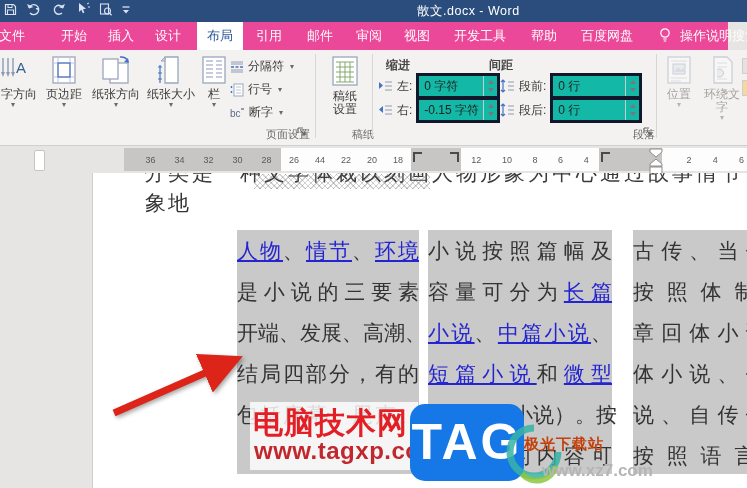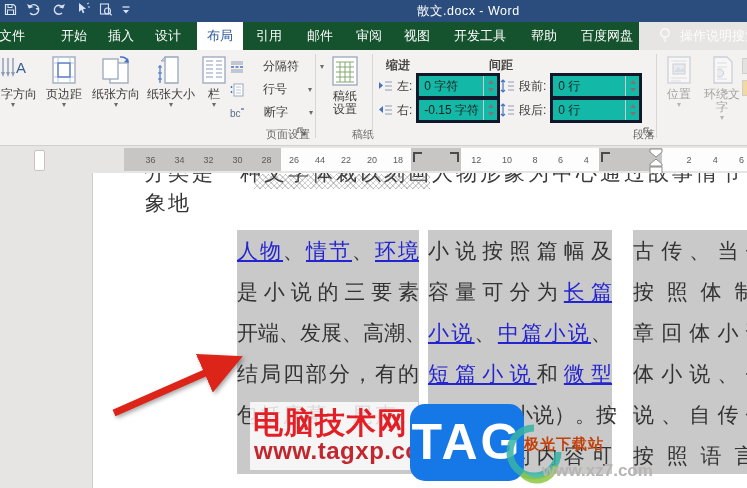--- a/index.html
+++ b/index.html
@@ -6,38 +6,38 @@
     font-family:"Liberation Sans","DejaVu Sans",sans-serif;}
   #app{position:relative;width:747px;height:488px;background:#e7e5e3;}
 
   
   .titlebar{position:absolute;left:0;top:0;width:747px;height:22px;background:#2b4d7d;}
   .qat{position:absolute;left:4px;top:2px;display:flex;align-items:center;gap:9px;}
   .qat svg{display:block;}
   .win-title{position:absolute;left:417px;top:3px;color:#ffffff;font-size:12.5px;letter-spacing:.5px;}
 
   
-  .tabbar{position:absolute;left:0;top:22px;width:639px;height:28px;background:#14532d;}
+  .tabbar{position:absolute;left:0;top:22px;width:728px;height:28px;background:#ec4899;}
   .tab{position:absolute;top:0;height:28px;line-height:28px;color:#fdfdfd;font-size:13px;
     text-align:center;white-space:nowrap;cursor:default;}
   .tab.active{background:#ffffff;color:#2b579a;}
   .bulbwrap{position:absolute;top:5px;}
 
   
   .ribbon{position:absolute;left:0;top:50px;width:747px;height:95px;background:#f3f2f0;
     border-bottom:1px solid #d2d0ce;}
   .gsep{position:absolute;top:4px;height:84px;width:1px;background:#d8d6d4;}
   .grouplabel{position:absolute;top:77px;font-size:11px;color:#6a6a6a;text-align:right;}
   .bigbtn{position:absolute;top:3px;height:86px;text-align:center;color:#3b3b3b;font-size:12px;cursor:default;}
   .bigbtn .ic{display:block;margin:2px auto 0;}
   .bigbtn .lbl{display:block;margin-top:3px;line-height:13px;white-space:nowrap;}
   .bigbtn .lbl.wrap{white-space:normal;margin:3px auto 0;}
   .caret{font-size:8px;color:#6a6a6a;line-height:8px;display:block;}
   .caret.inline{display:inline;margin-left:2px;}
-  .srow{position:absolute;left:230px;height:17px;font-size:12px;color:#3b3b3b;display:flex;align-items:center;gap:19px;white-space:nowrap;}
+  .srow{position:absolute;left:230px;height:17px;font-size:12px;color:#3b3b3b;display:flex;align-items:center;gap:4px;white-space:nowrap;}
   .launcher{position:absolute;width:12px;height:12px;cursor:default;}
   .disabled{opacity:.45;}
 
   .plabel{position:absolute;font-size:12px;color:#444;font-weight:bold;}
   .prow{position:absolute;height:20px;display:flex;align-items:center;gap:4px;font-size:12px;color:#3b3b3b;}
   .spinbox{position:relative;height:26px;background:#14b8a6;border:3px solid #0f172a;box-sizing:border-box;}
   .spinbox .val{position:absolute;left:5px;top:2px;font-size:12px;color:#1f1f1f;white-space:nowrap;}
   .spin{position:absolute;right:0;top:0;bottom:0;width:13px;border-left:1px solid #c9c9c9;
     display:flex;flex-direction:column;align-items:center;justify-content:space-evenly;}
   .spin i{width:0;height:0;border-left:3px solid transparent;border-right:3px solid transparent;}

